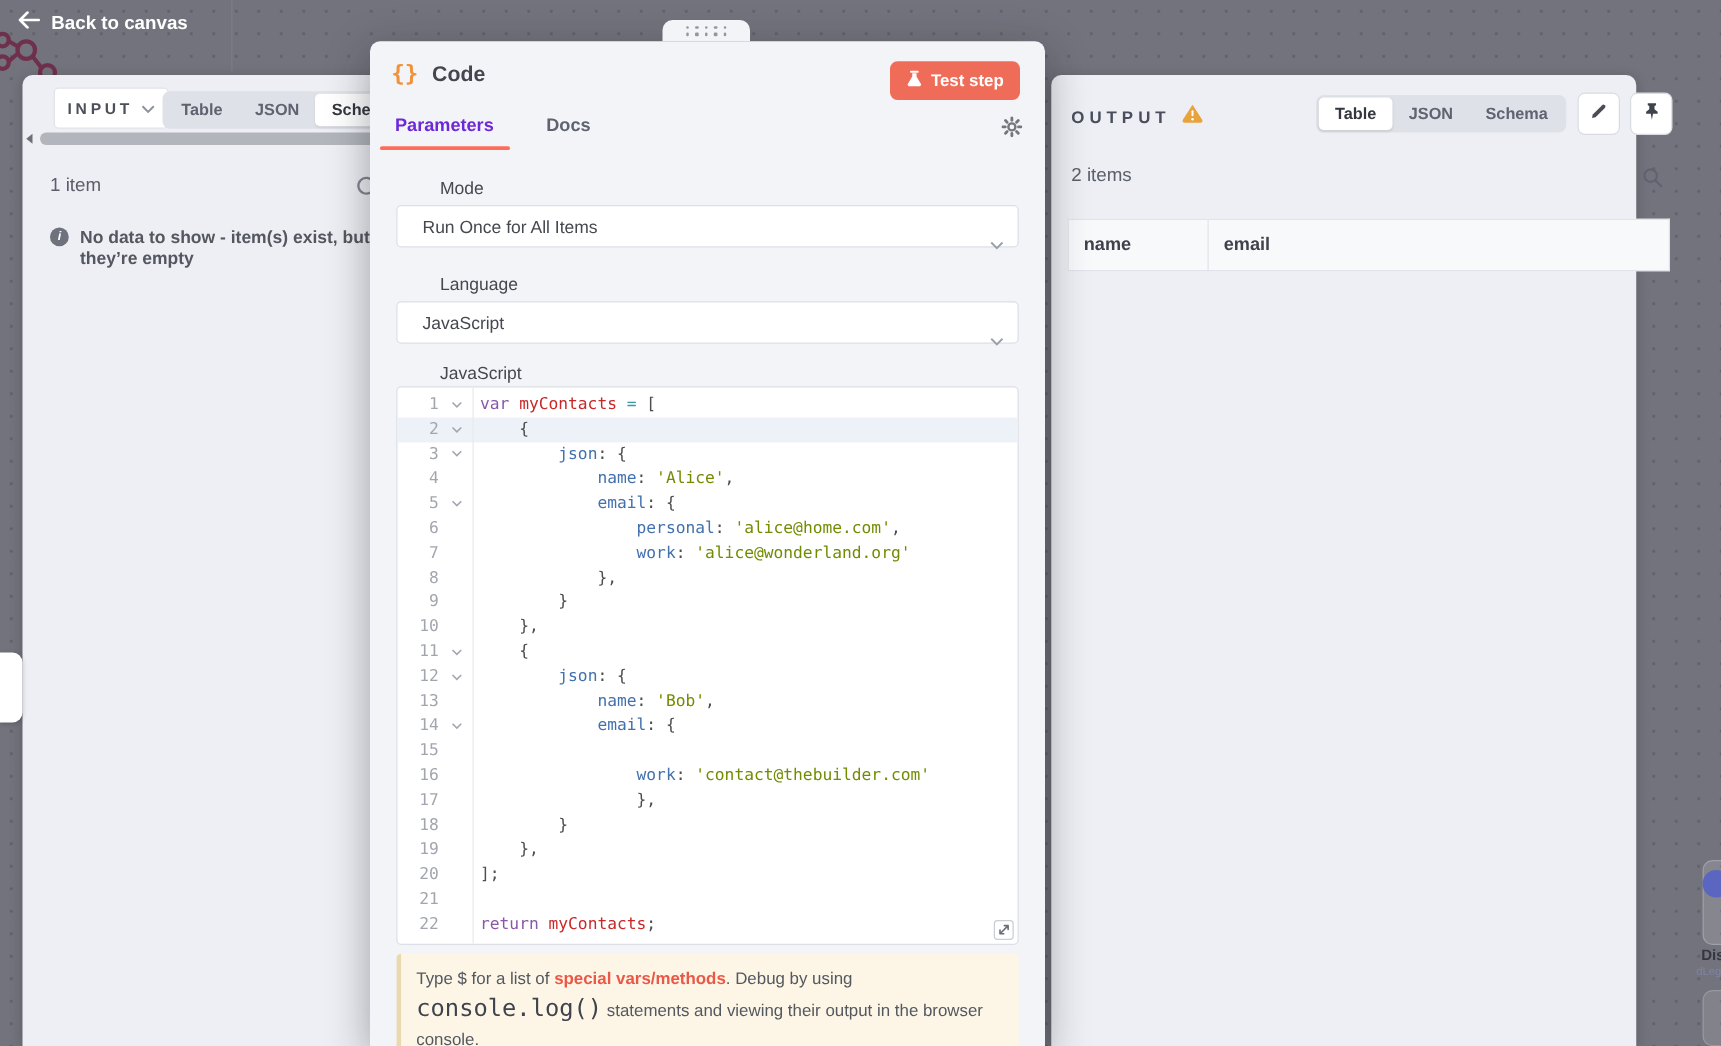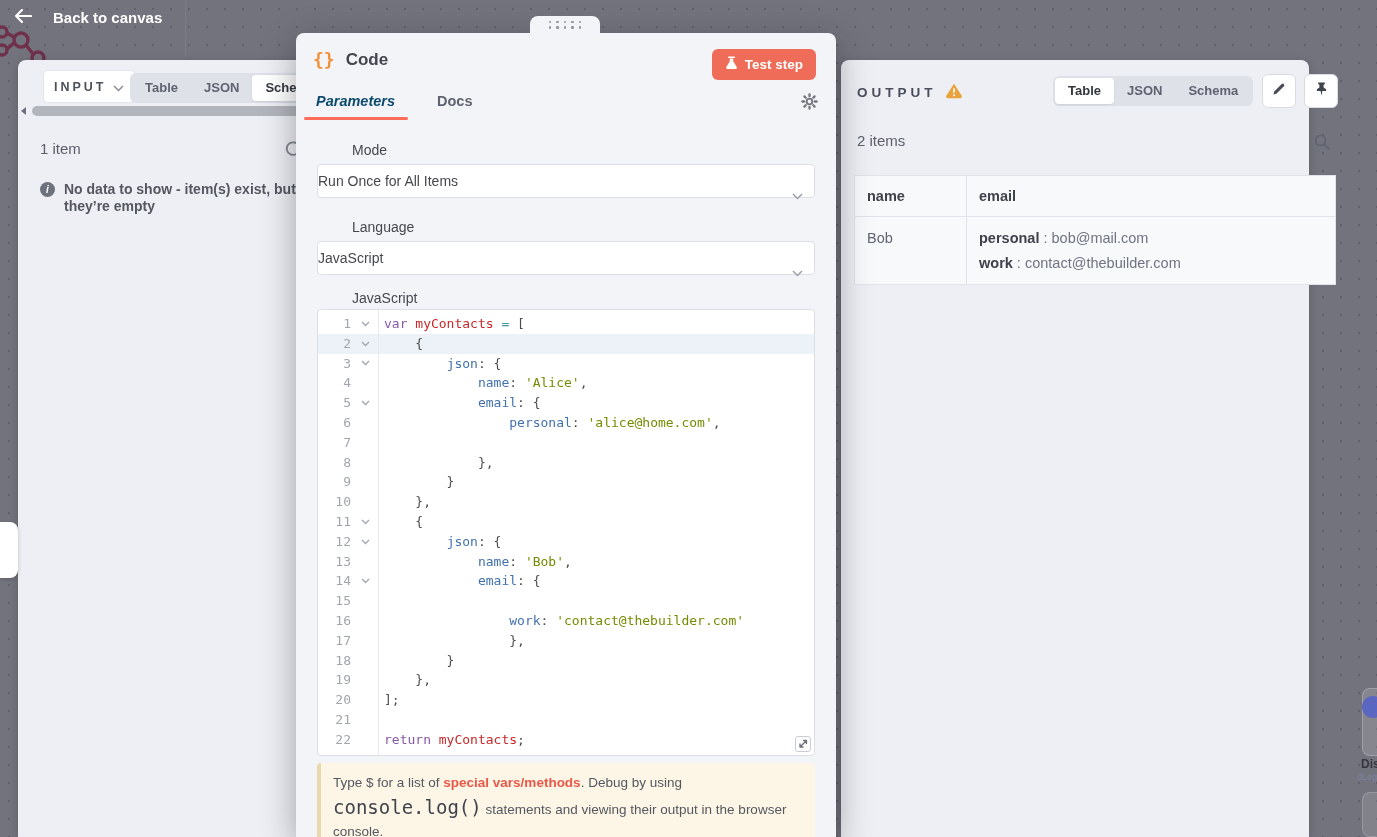--- a/index.html
+++ b/index.html
@@ -5,21 +5,21 @@
   * { margin:0; padding:0; box-sizing:border-box; }
   html,body { width:1377px; height:837px; overflow:hidden; }
   body { font-family:"Liberation Sans", sans-serif; color:#45484f; }
 
   .screen { position:relative; width:1377px; height:837px; overflow:hidden;
     background-color:#73737d;
     background-image:radial-gradient(circle, rgba(55,55,65,.30) 1px, transparent 1.3px);
     background-size:18px 18px; }
 
   
-  .back { position:absolute; left:14px; top:9px; display:flex; align-items:center; gap:21px;
+  .back { position:absolute; left:14px; top:9px; display:flex; align-items:center; gap:9px;
     color:#fff; font-size:15px; font-weight:700; z-index:2; cursor:pointer;justify-content:center; }
   .logo { position:absolute; left:-8px; top:14px; z-index:1; opacity:.85; }
   .sidebar-line { position:absolute; left:185px; top:0; width:1px; height:57px; background:rgba(255,255,255,.07); }
 
   
   .cnode-card1 { position:absolute; left:1362px; top:688px; width:22px; height:68px;
     background:rgba(235,235,242,.16); border:1px solid rgba(255,255,255,.22); border-radius:8px 0 0 8px; }
   .cnode-icon { position:absolute; left:1362px; top:696px; width:22px; height:22px; border-radius:50%; background:#5b66c0; }
   .cnode-label { position:absolute; left:1361px; top:757px; font-size:12px; font-weight:700; color:#34373f; white-space:nowrap; }
   .cnode-sublabel { position:absolute; left:1357px; top:772px; font-size:9px; color:#7f84a3; white-space:nowrap; }
@@ -90,29 +90,29 @@
 
   .m-title { position:absolute; left:17px; top:16px; display:flex; align-items:center; }
   .braces { font-family:"DejaVu Sans Mono", monospace; font-size:18px; font-weight:700; color:#f0923b; }
   .m-name { margin-left:11px; font-size:17px; font-weight:700; color:#43464e; }
   .test-btn { position:absolute; right:20px; top:16px; height:31px; padding:0 13px; border:none;
     display:flex; align-items:center; gap:7px; background:#ef6c59; color:#fff; font-size:13.5px;
     font-weight:700; font-family:inherit; border-radius:6px; cursor:pointer; }
 
   .m-tabs { position:absolute; left:20px; top:60px; display:flex; gap:42px; }
   .m-tab { font-size:14.5px; font-weight:700; color:#5f6370; cursor:pointer; }
-  .m-tab.active { color:#0c4a6e;font-style:italic; }
+  .m-tab.active { color:#6d28d9; }
   .m-underline { position:absolute; left:8px; top:84px; width:104px; height:3px; background:#ff6d5a; border-radius:2px; }
   .gear { position:absolute; right:18px; top:60px; cursor:pointer; }
 
   .field-label { position:absolute; left:21px; font-size:14px; color:#45484f;margin-left:35px; }
   .lab-mode { top:109px; } .lab-lang { top:186px; } .lab-editor { top:257px; }
   .select { position:absolute; left:21px; width:498px; height:34px; background:#fff;
     border:1px solid #dcdfe6; border-radius:4px; font-size:14px; color:#45484f;
-    line-height:32px; padding-left:0; cursor:pointer; }
+    line-height:32px; padding-left:20px; cursor:pointer; }
   .sel-mode { top:131px; } .sel-lang { top:208px; }
   .select .chev { position:absolute; right:11px; top:14px; }
 
   
   .editor { position:absolute; left:21px; top:276px; width:498px; height:447px; background:#fff;
     border:1px solid #dcdfe6; border-radius:4px; overflow:hidden;
     font-family:"DejaVu Sans Mono", monospace; font-size:13px; }
   .gutter-sep { position:absolute; left:60px; top:0; width:1px; height:100%; background:#e8eaee; }
   .code-scroll { padding-top:4px; }
   .cline { display:flex; height:19.8px; line-height:19.8px; }
@@ -234,27 +234,20 @@
       </svg>
     </div>
     <table class="out-table">
       <thead>
           <tr>
         <th class="col-name">name</th>
         <th>email</th>
       </tr>
         </thead>
       <tbody id="output-tbody">
-          <tr>
-            <td class="cell-name">Bob</td>
-            <td>
-              <div class="kv"><b>personal</b><span> : </span><span>bob@mail.com</span></div>
-              <div class="kv"><b>work</b><span> : </span><span>contact@thebuilder.com</span></div>
-            </td>
-          </tr>
         </tbody>
     </table>
   </section>
 
   <section class="modal">
     <div class="drag-tab">
       <span class="dots">
           <i></i>
           <i></i>
           <i></i>
@@ -368,20 +361,21 @@
             <span class="codetxt"><span class="tk-pn">            </span><span class="tk-prop">email</span><span class="tk-pn">: {</span></span>
           </div>
           <div class="cline">
             <span class="ln">6</span>
             <span class="fold"></span>
             <span class="codetxt"><span class="tk-pn">                </span><span class="tk-prop">personal</span><span class="tk-pn">: </span><span class="tk-str">'alice@home.com'</span><span class="tk-pn">,</span></span>
           </div>
           <div class="cline">
             <span class="ln">7</span>
             <span class="fold"></span>
+            <span class="codetxt"><span class="tk-pn">                </span><span class="tk-prop">work</span><span class="tk-pn">: </span><span class="tk-str">'alice@wonderland.org'</span></span>
           </div>
           <div class="cline">
             <span class="ln">8</span>
             <span class="fold"></span>
             <span class="codetxt"><span class="tk-pn">            },</span></span>
           </div>
           <div class="cline">
             <span class="ln">9</span>
             <span class="fold"></span>
             <span class="codetxt"><span class="tk-pn">        }</span></span>

